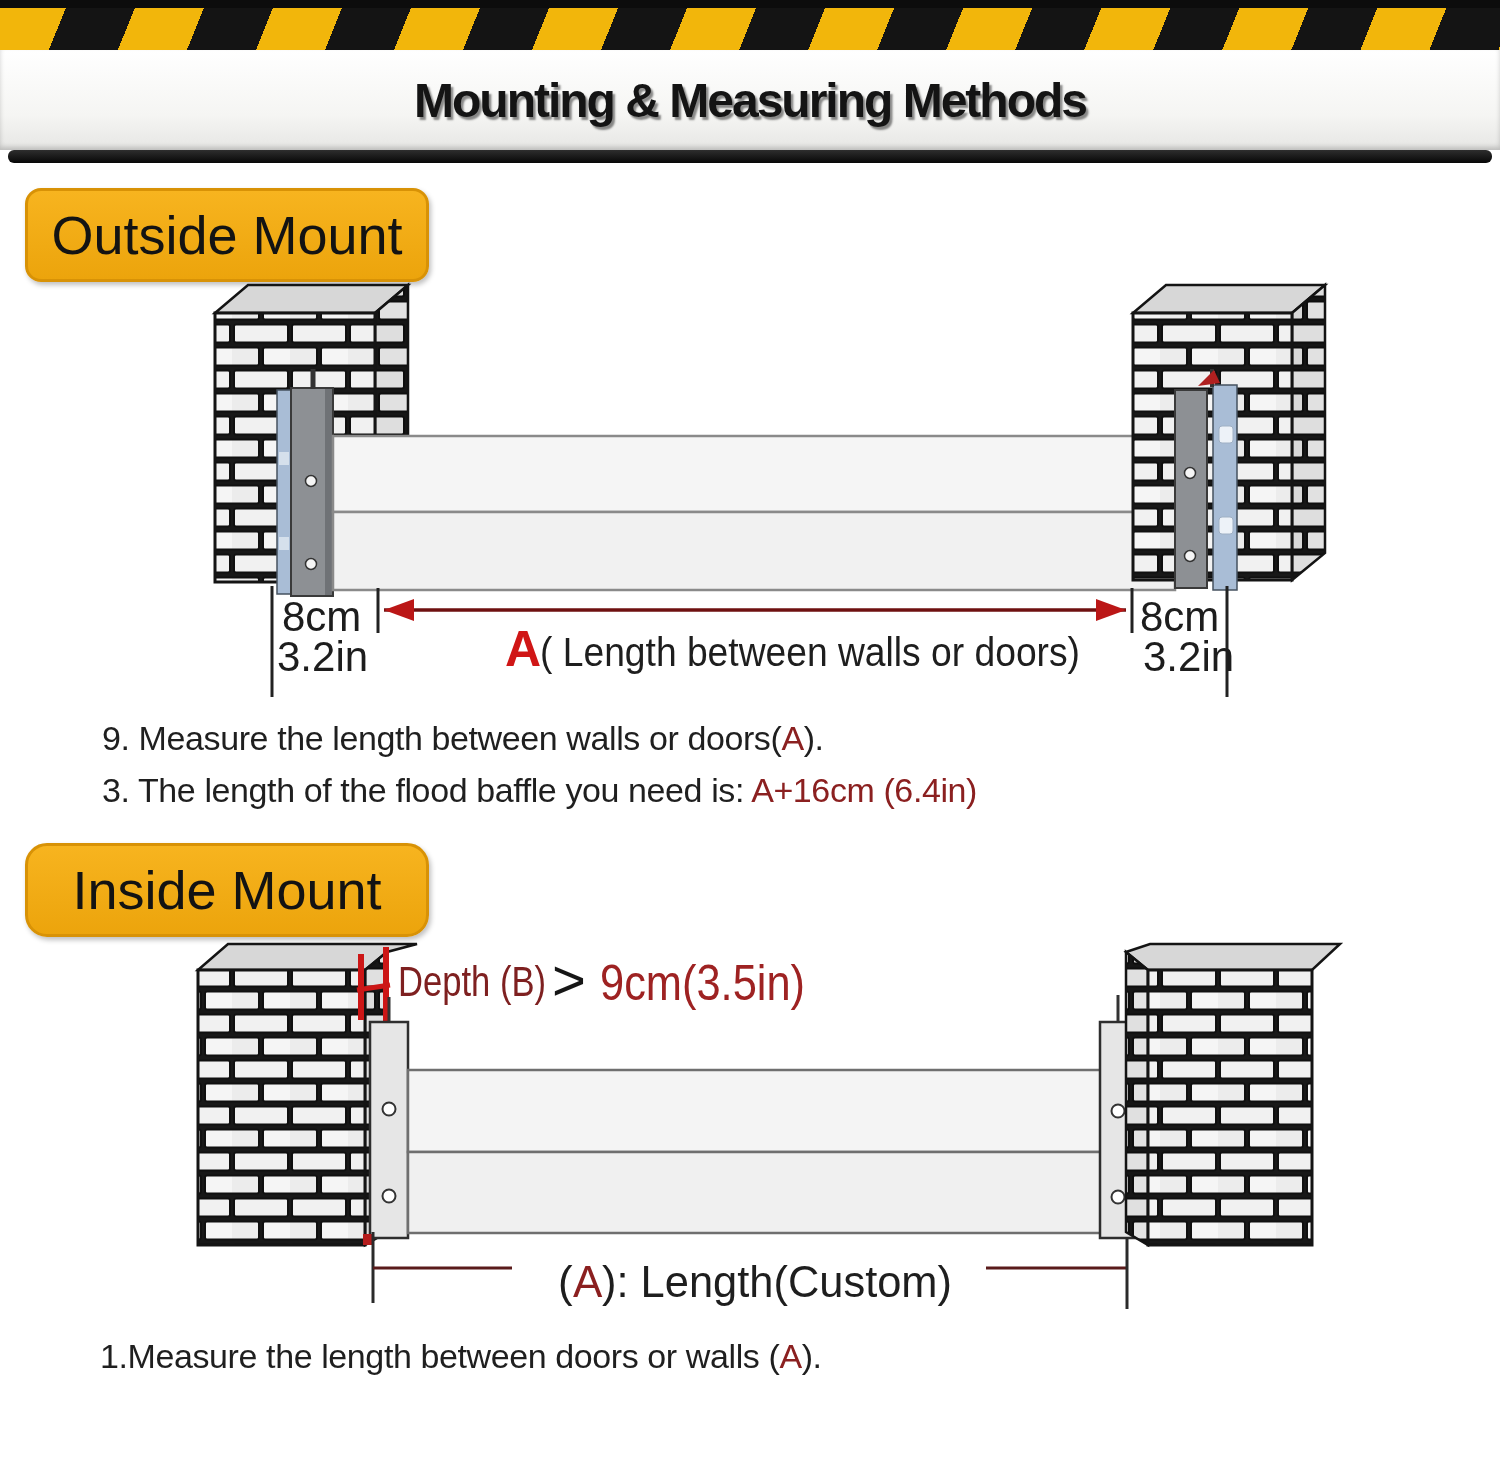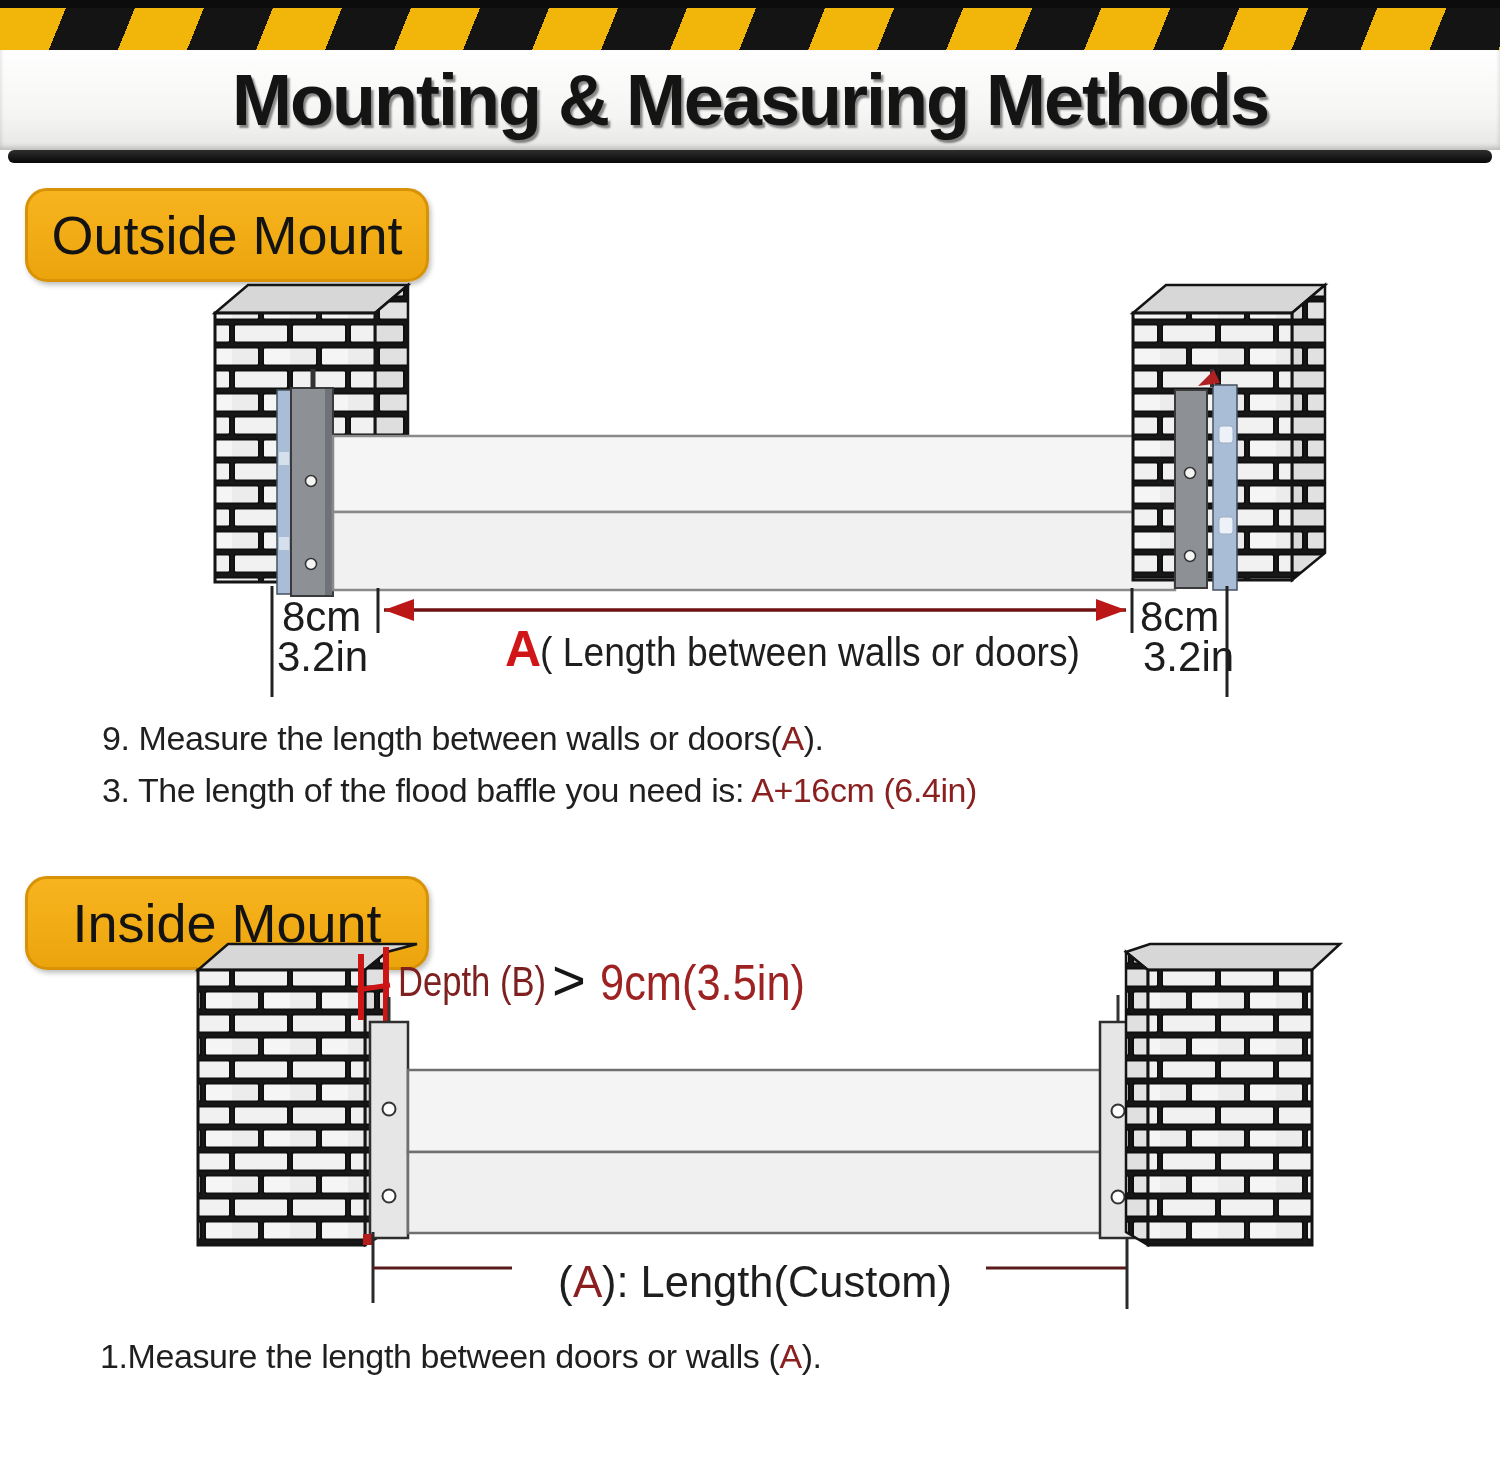--- a/index.html
+++ b/index.html
@@ -13,38 +13,38 @@
     background:repeating-linear-gradient(112deg,#f2b60b 0 64px,#141414 64px 128px);
   }
   .stripes-top { position:absolute; top:0; left:0; width:1500px; height:8px; background:#0c0c0c; }
   .title-band {
     position:absolute; top:50px; left:0; width:1500px; height:100px;
     background:linear-gradient(180deg,#ffffff 0%,#f5f5f3 65%,#e6e6e4 100%);
     box-shadow:inset 0 -3px 5px rgba(0,0,0,.18);
     display:flex; align-items:center; justify-content:center;
   }
   .title {
-    font-size:72px; font-weight:bold; letter-spacing:-2px; color:#141414;
+    font-size:48px; font-weight:bold; letter-spacing:-2px; color:#141414;
     text-shadow:2.5px 3px 2px rgba(0,0,0,.45); white-space:nowrap;
   }
   .black-bar {
     position:absolute; top:150px; left:8px; width:1484px; height:13px;
     background:linear-gradient(180deg,#2e2e2e,#070707); border-radius:6px;
   }
   
   .badge {
     position:absolute; left:25px; width:398px; height:88px;
     background:linear-gradient(180deg,#f7b41f,#eca40c);
     border:3px solid #d89206; border-radius:22px;
     box-shadow:2px 3px 5px rgba(0,0,0,.25);
     display:flex; align-items:center; justify-content:center;
     font-size:54px; color:#131313; white-space:nowrap;
   }
-  #badge-outside { top:188px; }
-  #badge-inside  { top:876px; }
+  #badge-outside { top:188px;border-radius:16px; }
+  #badge-inside  { top:843px; }
   
   svg.diagram { position:absolute; top:0; left:0; width:1500px; height:1475px; font-family:"Liberation Sans", sans-serif; }
   
   .step { position:absolute; font-size:34px; color:#1f1f1f; white-space:nowrap; letter-spacing:-0.4px; line-height:1.18; }
   .step .red { color:#8b2020; }
   #os-step1 { left:102px; top:718px; }
   #os-step2 { left:102px; top:770px; }
   #is-step1 { left:100px; top:1336px; }
   #is-step2 { left:96px;  top:1390px; }
   #is-step3 { left:88px;  top:1431px; }

